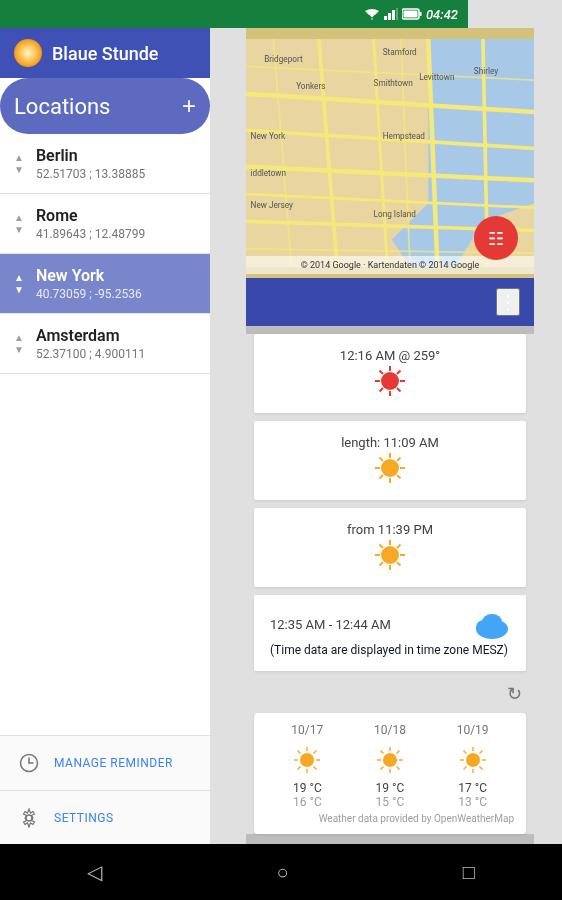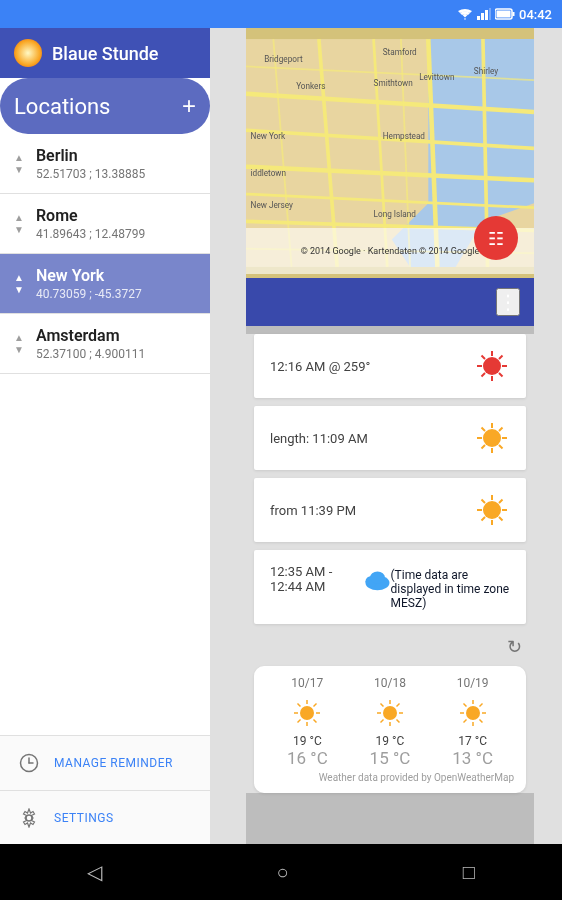--- a/index.html
+++ b/index.html
@@ -7,31 +7,32 @@
       width: 562px;
       height: 900px;
       font-family: 'Roboto', Arial, sans-serif;
       background: #e0e0e0;
       overflow: hidden;
       position: relative;
     }
 
     
     .status-bar {
-      width: 562px;
+      width: 468px;
       height: 28px;
-      background: #3b82f6;
+      background: #15803d;
       display: flex;
       align-items: center;
       justify-content: flex-end;
       padding-right: 10px;
       gap: 6px;
       position: absolute;
       top: 0; left: 0;
       z-index: 100;
+      font-style: italic;
     }
     .status-icons {
       display: flex;
       align-items: center;
       gap: 4px;
     }
     .status-time {
       color: white;
       font-size: 13px;
       font-weight: 500;
@@ -252,21 +253,21 @@
     
     .map-attribution {
       position: absolute;
       bottom: 4px;
       left: 0;
       right: 0;
       font-size: 9px;
       color: #333;
       text-align: center;
       background: rgba(255,255,255,0.6);
-      padding: 18px 4px;
+      padding: 4px 4px;
     }
 
     
     .content-panel {
       background: #e0e0e0;
       padding: 0;
     }
 
     
     .content-topbar {
@@ -286,20 +287,21 @@
     
     .info-card {
       background: #fff;
       margin: 8px 8px;
       border-radius: 2px;
       padding: 14px 16px;
       display: flex;
       align-items: center;
       justify-content: space-between;
       box-shadow: 0 1px 3px rgba(0,0,0,0.1);
+      flex-direction: column;
     }
     .info-card-text {
       font-size: 13px;
       color: #424242;
     }
     .info-card-sub {
       font-size: 12px;
       color: #0f172a;
       margin-top: 4px;
     }
@@ -315,21 +317,21 @@
       font-size: 18px;
       cursor: pointer;
       background: none;
       border: none;
     }
 
     
     .weather-row {
       background: #fff;
       margin: 8px 8px;
-      border-radius: 10px;
+      border-radius: 4px;
       padding: 10px 12px;
       box-shadow: 0 1px 3px rgba(0,0,0,0.1);
     }
     .weather-dates {
       display: flex;
       justify-content: space-around;
       margin-bottom: 8px;
     }
     .weather-date {
       font-size: 12px;
@@ -349,21 +351,21 @@
       display: flex;
       justify-content: space-around;
     }
     .weather-temp {
       font-size: 12px;
       color: #424242;
       text-align: center;
       min-width: 50px;
     }
     .weather-temp-lo {
-      font-size: 17px;
+      font-size: 12px;
       color: #9e9e9e;
       text-align: center;
       min-width: 50px;
     }
     .weather-source {
       font-size: 10px;
       color: #9e9e9e;
       text-align: right;
       margin-top: 4px;
     }
@@ -433,21 +435,21 @@
       </div>
     </div>
 
     <div class="location-item active">
       <div class="location-arrows">
         <span class="arrow-up">▲</span>
         <span class="arrow-down">▼</span>
       </div>
       <div class="location-info">
         <span class="location-name">New York</span>
-        <span class="location-coords">40.73059 ; -45.3727</span>
+        <span class="location-coords">40.73059 ; -95.2536</span>
       </div>
     </div>
 
     <div class="location-item">
       <div class="location-arrows">
         <span class="arrow-up">▲</span>
         <span class="arrow-down">▼</span>
       </div>
       <div class="location-info">
         <span class="location-name">Amsterdam</span>
@@ -588,21 +590,21 @@
           <line x1="3" y1="18" x2="8" y2="18"></line>
           <line x1="28" y1="18" x2="33" y2="18"></line>
           <line x1="7.5" y1="7.5" x2="11" y2="11"></line>
           <line x1="25" y1="25" x2="28.5" y2="28.5"></line>
           <line x1="28.5" y1="7.5" x2="25" y2="11"></line>
           <line x1="11" y1="25" x2="7.5" y2="28.5"></line>
         </g>
       </svg>
     </div>
 
-    <div class="info-card" style="flex-direction: row; align-items: flex-start;">
+    <div class="info-card" style="flex-direction: column; align-items: flex-start;">
       <div style="display:flex; align-items:center; justify-content:space-between; width:100%;">
         <div class="info-card-text">12:35 AM - 12:44 AM</div>
         <svg width="40" height="30" viewBox="0 0 40 30">
           <ellipse cx="22" cy="20" rx="16" ry="10" fill="#42a5f5"></ellipse>
           <ellipse cx="14" cy="18" rx="8" ry="7" fill="#42a5f5"></ellipse>
           <ellipse cx="22" cy="13" rx="10" ry="8" fill="#42a5f5"></ellipse>
         </svg>
       </div>
       <div class="info-card-sub">(Time data are displayed in time zone MESZ)</div>
     </div>

